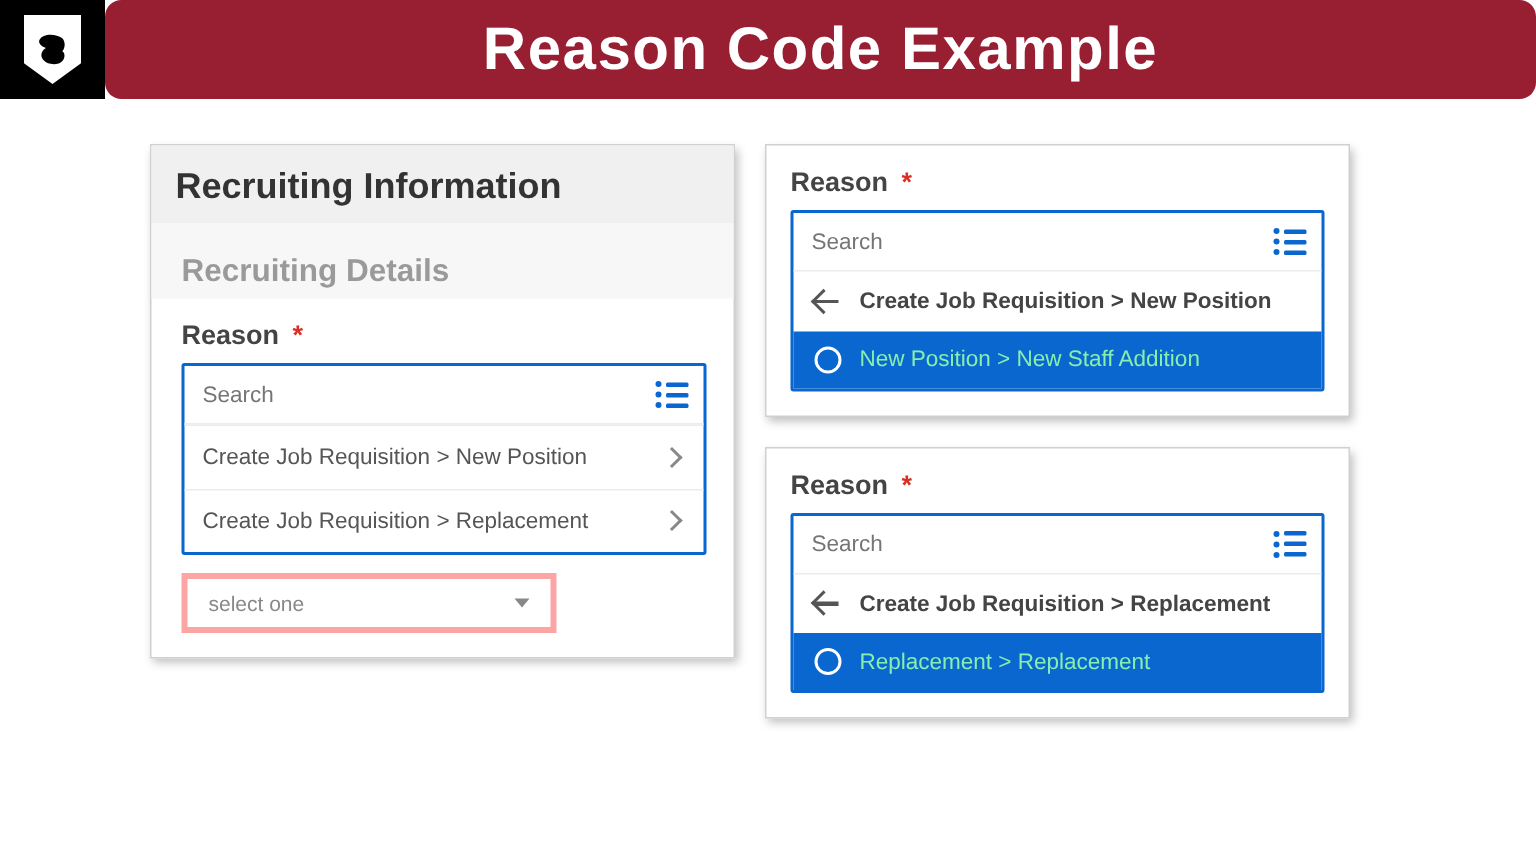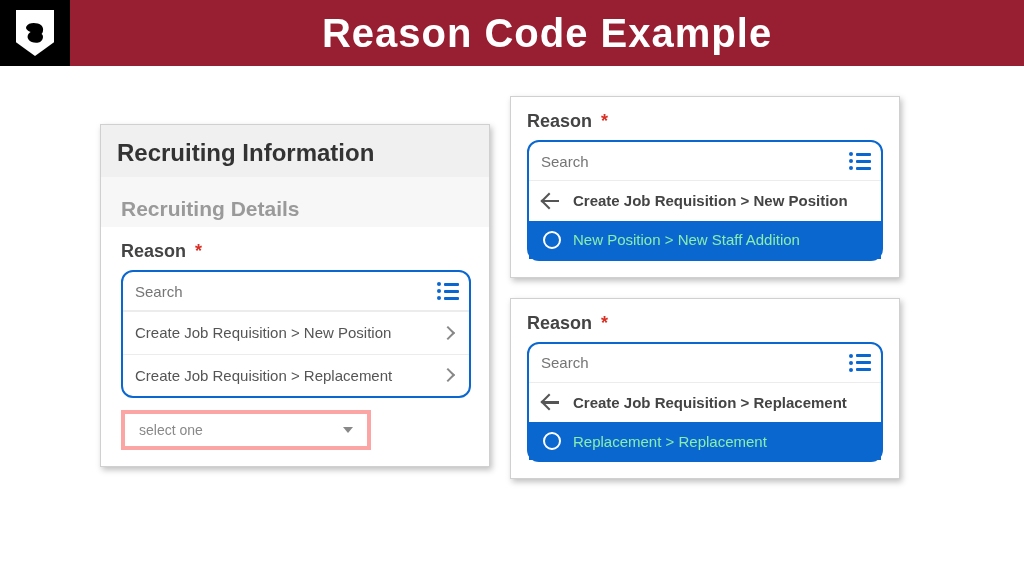--- a/index.html
+++ b/index.html
@@ -36,39 +36,39 @@
     font-size: 20px;
     color: #000;
     font-weight: bold;
   }
   .title-bar {
     flex: 1;
     background: #981e32;
     display: flex;
     align-items: center;
     justify-content: center;
+    border-radius: 11px;
   }
   .title-text {
     color: #ffffff;
     font-size: 40px;
     font-weight: 700;
     letter-spacing: 1px;
   }
   .content {
     padding: 30px 60px 0 100px;
     display: flex;
     gap: 20px;
   }
   .left-col { width: 390px; }
   .right-col { width: 390px; display: flex; flex-direction: column; gap: 20px; }
   .panel {
     border: 1px solid #d0d0d0;
     box-shadow: 2px 3px 6px rgba(0,0,0,0.25);
     background: #ffffff;
-    margin-top: 28px;
   }
   .panel-header {
     background: #f0f0f0;
     padding: 14px 16px 10px 16px;
     color: #333333;
     font-size: 24px;
     font-weight: 700;
   }
   .panel-sub {
     background: #f7f7f7;
@@ -82,21 +82,21 @@
   }
   .field-label {
     color: #444444;
     font-size: 18px;
     font-weight: 700;
     margin-bottom: 8px;
   }
   .req-star { color: #d93025; margin-left: 4px; }
   .search-combo {
     border: 2px solid #0b67d0;
-    border-radius: 12px;
+    border-radius: 2px;
     background: #ffffff;
   }
   .search-row {
     display: flex;
     align-items: center;
     padding: 10px 10px 10px 12px;
     border-bottom: 1px solid #ececec;
   }
   .search-input {
     flex: 1;

